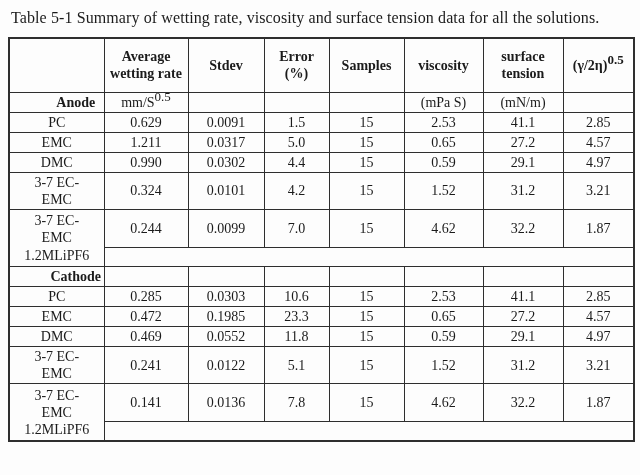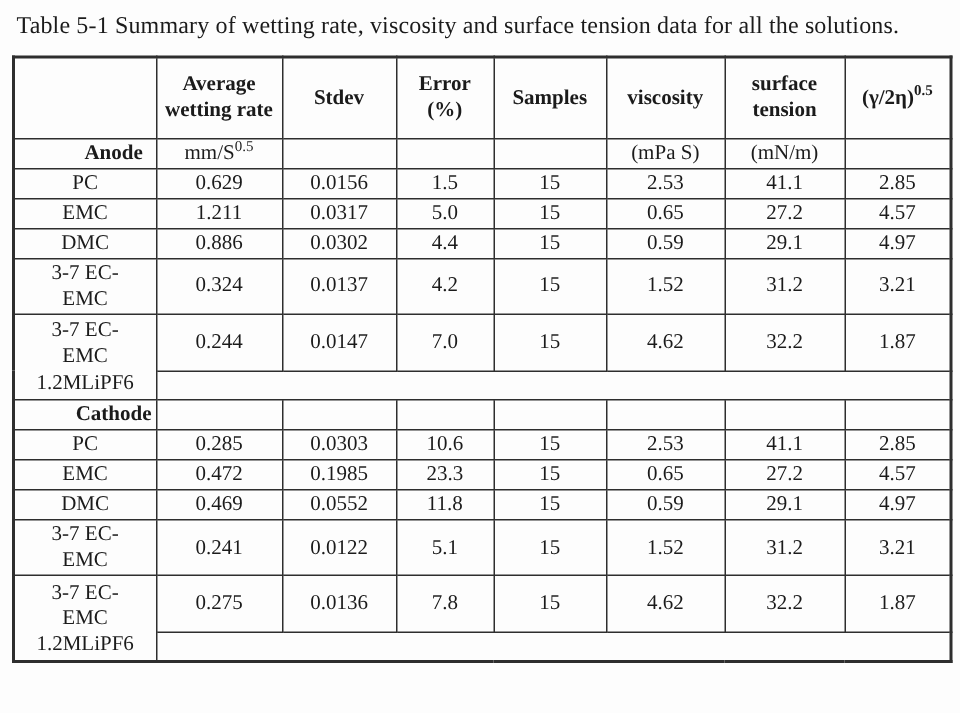--- a/index.html
+++ b/index.html
@@ -40,21 +40,21 @@
   }
   thead th{
     font-weight:bold;
     height:54px;
   }
   tbody td{height:20px;}
   td.label{white-space:pre-line;}
   .bold{font-weight:bold;padding-left:40px;}
   tr.tall > td{height:38px;}
   tr.spacerRow > td.spacer{height:19px;}
-  sup{font-size:10px;line-height:0;}
+  sup{font-size:13px;line-height:0;}
 </style>
 </head>
 <body>
 
 <div class="title">Table 5-1 Summary of wetting rate, viscosity and surface tension data for all the solutions.</div>
 
 <table class="data-table">
   <colgroup>
     <col style="width:95px">
       <col style="width:84px">
@@ -84,64 +84,64 @@
         <td><span></span></td>
         <td><span></span></td>
         <td><span></span></td>
         <td><span>(mPa S)</span></td>
         <td><span>(mN/m)</span></td>
         <td><span></span></td>
       </tr>
       <tr class="data">
         <td class="label">PC</td>
         <td><span>0.629</span></td>
-        <td><span>0.0156</span></td>
+        <td><span>0.0091</span></td>
         <td><span>1.5</span></td>
         <td><span>15</span></td>
         <td><span>2.53</span></td>
         <td><span>41.1</span></td>
         <td><span>2.85</span></td>
       </tr>
       <tr class="data">
         <td class="label">EMC</td>
         <td><span>1.211</span></td>
         <td><span>0.0317</span></td>
         <td><span>5.0</span></td>
         <td><span>15</span></td>
         <td><span>0.65</span></td>
         <td><span>27.2</span></td>
         <td><span>4.57</span></td>
       </tr>
       <tr class="data">
         <td class="label">DMC</td>
-        <td><span>0.886</span></td>
+        <td><span>0.990</span></td>
         <td><span>0.0302</span></td>
         <td><span>4.4</span></td>
         <td><span>15</span></td>
         <td><span>0.59</span></td>
         <td><span>29.1</span></td>
         <td><span>4.97</span></td>
       </tr>
       <tr class="data">
         <td class="label">3-7 EC-
 EMC</td>
         <td><span>0.324</span></td>
-        <td><span>0.0137</span></td>
+        <td><span>0.0101</span></td>
         <td><span>4.2</span></td>
         <td><span>15</span></td>
         <td><span>1.52</span></td>
         <td><span>31.2</span></td>
         <td><span>3.21</span></td>
       </tr>
       <tr class="tall">
         <td class="label" rowspan="2">3-7 EC-
 EMC
 1.2MLiPF6</td>
         <td><span>0.244</span></td>
-        <td><span>0.0147</span></td>
+        <td><span>0.0099</span></td>
         <td><span>7.0</span></td>
         <td><span>15</span></td>
         <td><span>4.62</span></td>
         <td><span>32.2</span></td>
         <td><span>1.87</span></td>
       </tr>
       <tr class="spacerRow">
         <td colspan="7" class="spacer"></td>
       </tr>
       <tr class="section">
@@ -192,21 +192,21 @@
         <td><span>5.1</span></td>
         <td><span>15</span></td>
         <td><span>1.52</span></td>
         <td><span>31.2</span></td>
         <td><span>3.21</span></td>
       </tr>
       <tr class="tall">
         <td class="label" rowspan="2">3-7 EC-
 EMC
 1.2MLiPF6</td>
-        <td><span>0.275</span></td>
+        <td><span>0.141</span></td>
         <td><span>0.0136</span></td>
         <td><span>7.8</span></td>
         <td><span>15</span></td>
         <td><span>4.62</span></td>
         <td><span>32.2</span></td>
         <td><span>1.87</span></td>
       </tr>
       <tr class="spacerRow">
         <td colspan="7" class="spacer"></td>
       </tr>

